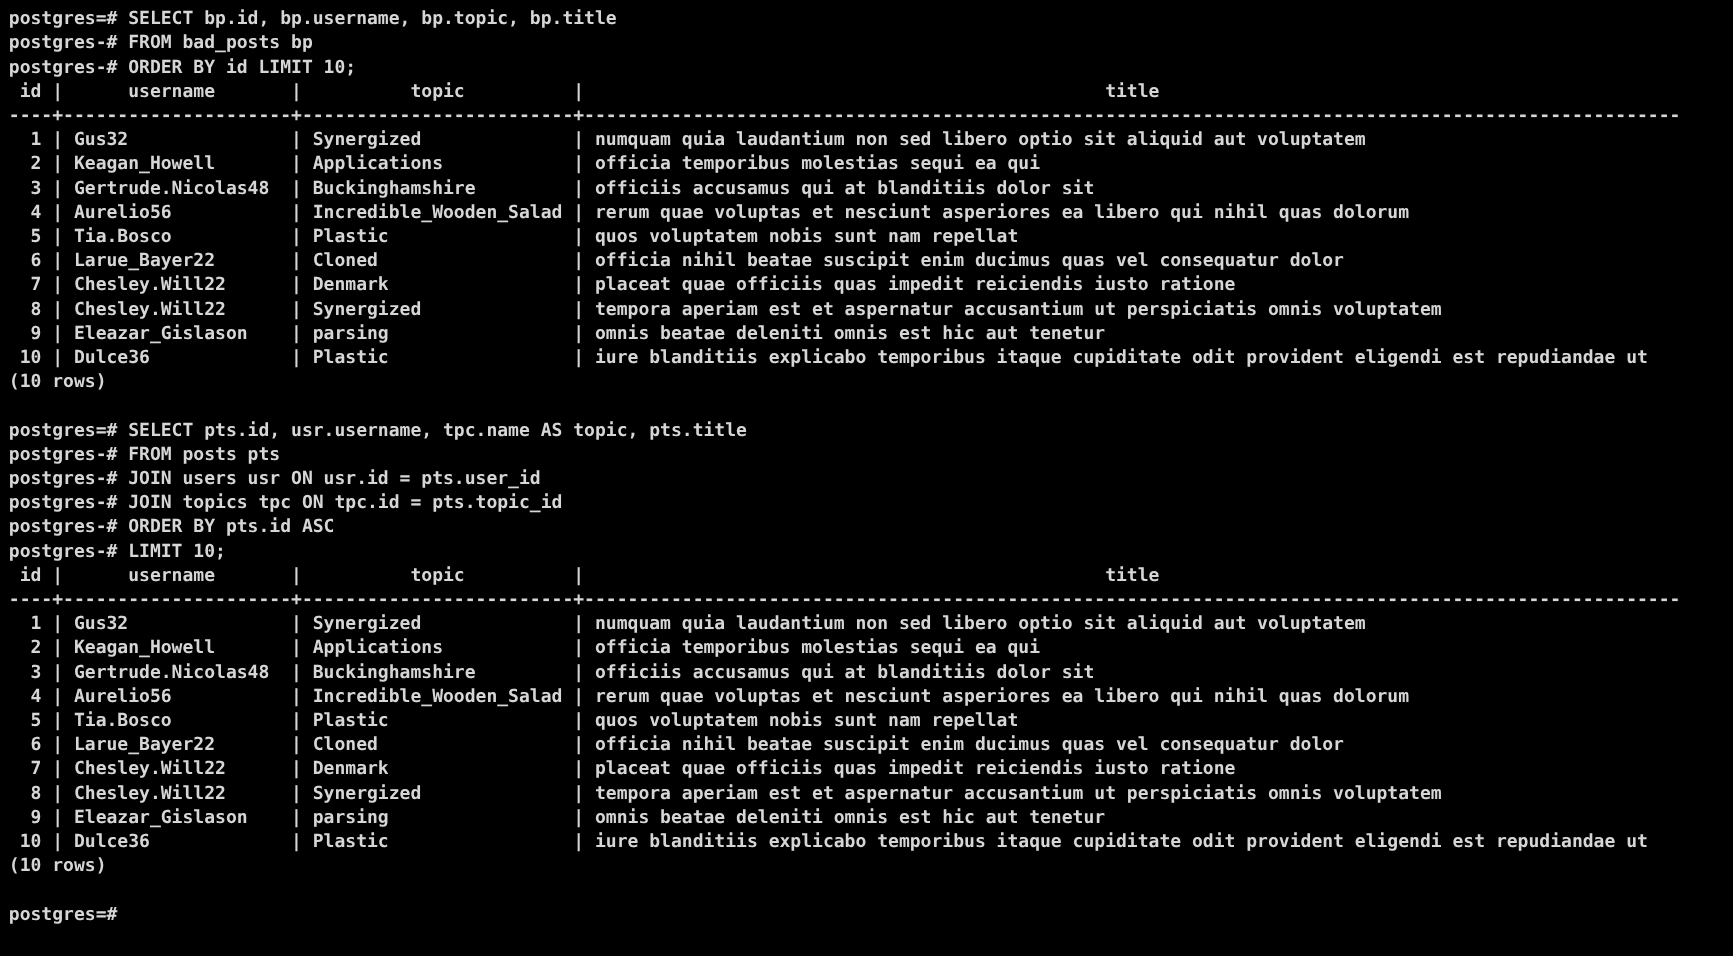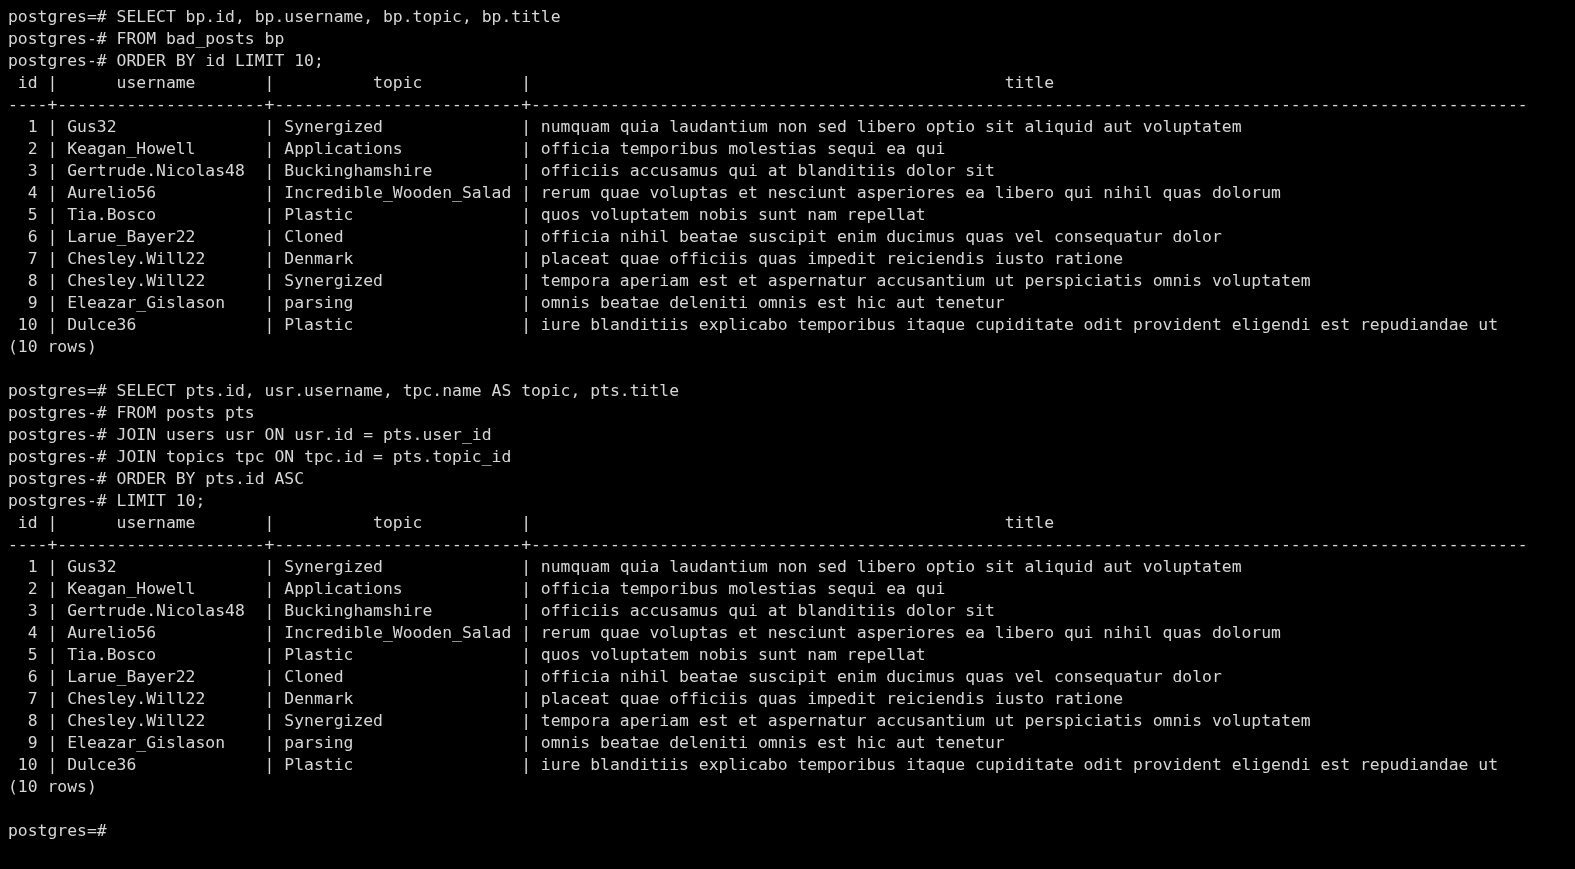--- a/index.html
+++ b/index.html
@@ -16,20 +16,21 @@
     background: #000000;
     color: #d6d6d6;
     font-family: "DejaVu Sans Mono", "Liberation Mono", monospace;
     font-size: 16.4px;
     line-height: 22px;
     letter-spacing: 0px;
     padding: 6px 0 0 8px;
     box-sizing: border-box;
     white-space: pre;
     overflow: hidden;
+    font-weight: bold;
   }
   .line {
     white-space: pre;
     height: 22px;
     line-height: 22px;
     display: block;
   }
   .blank { height: 22px; }
 </style>
 </head>

